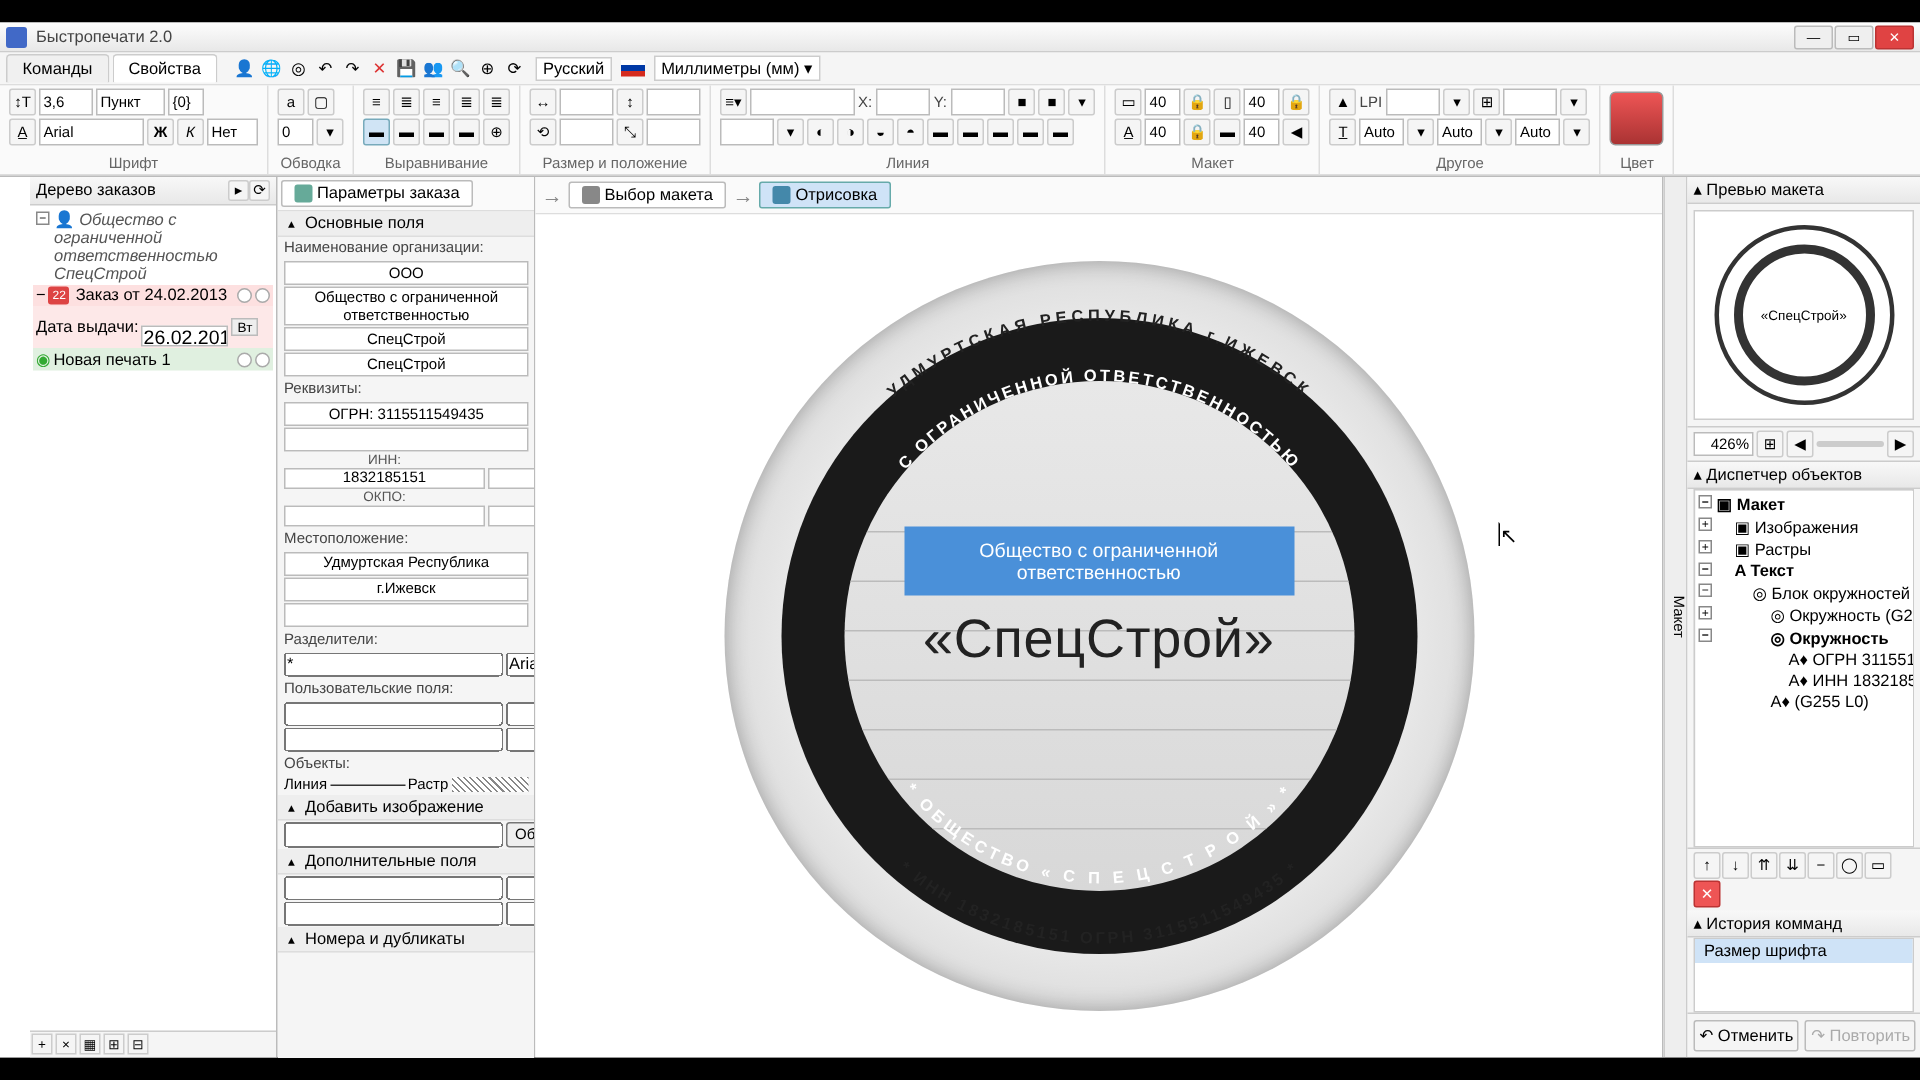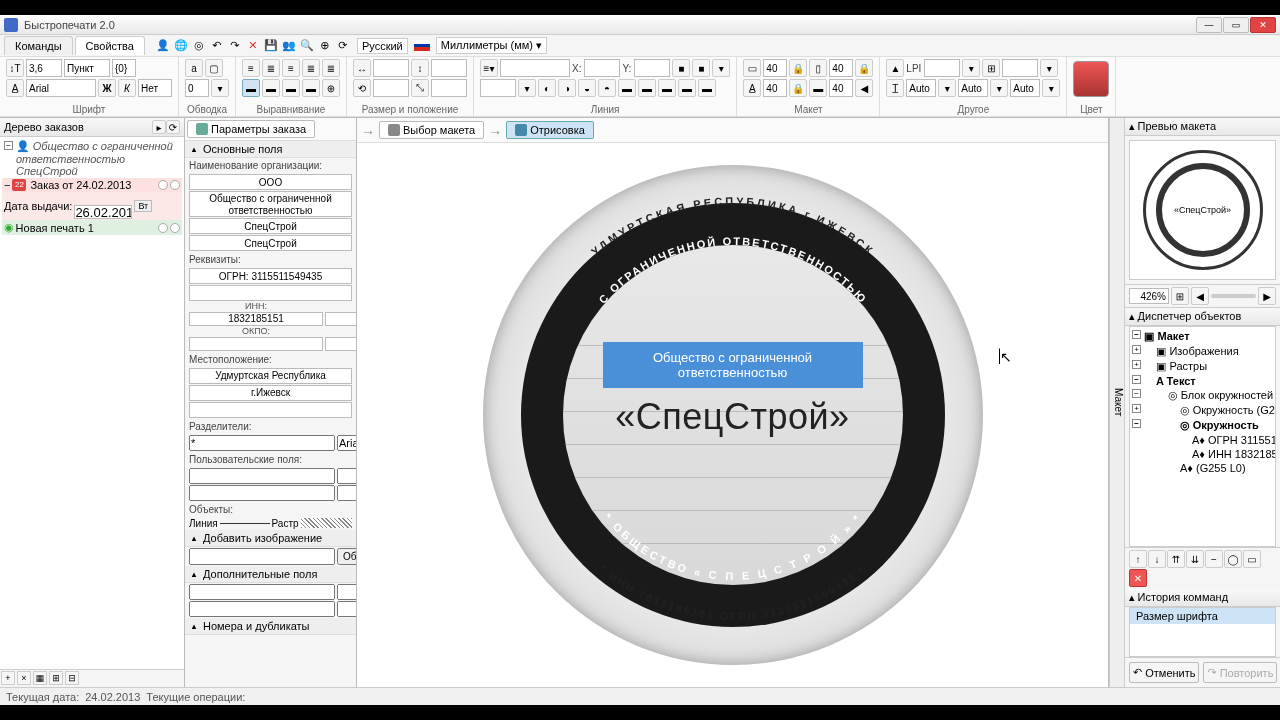--- a/index.html
+++ b/index.html
@@ -36,21 +36,21 @@
 .rb-btn { width: 18px; height: 18px; border: 1px solid #ccc; background: #f5f5f5; display: inline-flex; align-items: center; justify-content: center; font-size: 10px; border-radius: 2px; }
 .rb-btn.active { background: #d0e4f5; border-color: #7ab; }
 .prefix-label { font-size: 10px; color: #444; margin-right: 1px;}
 .color-btn { width: 36px; height: 36px; background: linear-gradient(#e55,#a33); border-radius: 4px; border: 1px solid #999; margin: 2px auto 0;}
 
 
 .main { flex: 1; display: flex; overflow: hidden; border-top: 1px solid #bbb;}
 .main-col { display: flex; flex-direction: column; }
 
 
-.tree-panel { width: 185px; border-right: 1px solid #bbb; background: #fff; display: flex; flex-direction: column; }
+.tree-panel { width: 185px; border-right: 1px solid #bbb; background: #fff; display: flex; flex-direction: column; padding-left: 20px; }
 .panel-header { background: linear-gradient(#f8f8f8,#e8e8e8); padding: 2px 4px; border-bottom: 1px solid #ccc; font-size: 11px; display:flex; align-items:center; justify-content:space-between;}
 .tree-body { flex: 1; overflow: auto; padding: 2px; font-size: 11px;}
 .tree-item { padding: 1px 2px 1px 14px; position: relative; }
 .tree-item .tog { position: absolute; left: 2px; top: 2px; width: 9px; height: 9px; border: 1px solid #888; display: flex; align-items: center; justify-content: center; font-size: 8px; line-height: 1;}
 .tree-root { font-style: italic; color: #555; }
 .tree-child { padding-left: 28px; position:relative;}
 .tree-child2 { padding-left: 42px; position:relative;}
 .sel-row { background: #fde0e0; }
 .date-badge { display:inline-block; width:14px; height:12px; background:#d44; color:#fff; font-size:8px; text-align:center; border-radius:2px; line-height:12px; margin-right:2px;}
 .row-flex {display:flex; align-items:center; gap:2px; padding:1px 2px;}
@@ -580,20 +580,15 @@
           <div class="fbtn dis">
                   <span>↷</span>
                   <span>Повторить</span>
                 </div>
         </div>
       </div>
     </div>
   </div>
 </div>
 
-<div class="statusbar">
-  <span>Текущая дата:</span>
-  <span>24.02.2013</span>
-  <span>Текущие операции:</span>
-</div>
 
 </div>
 </div>
 
 </body></html>

